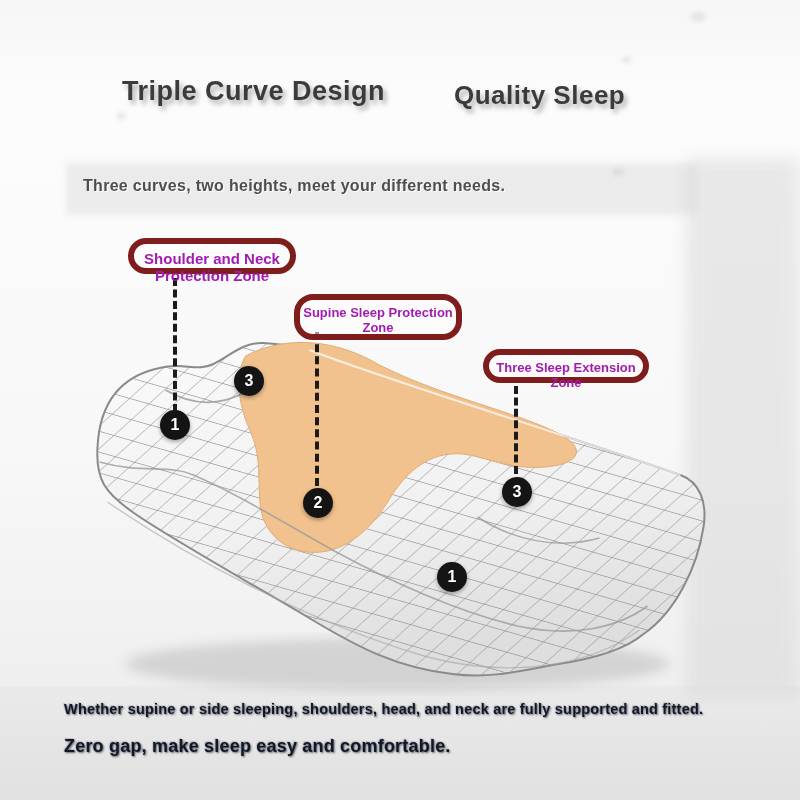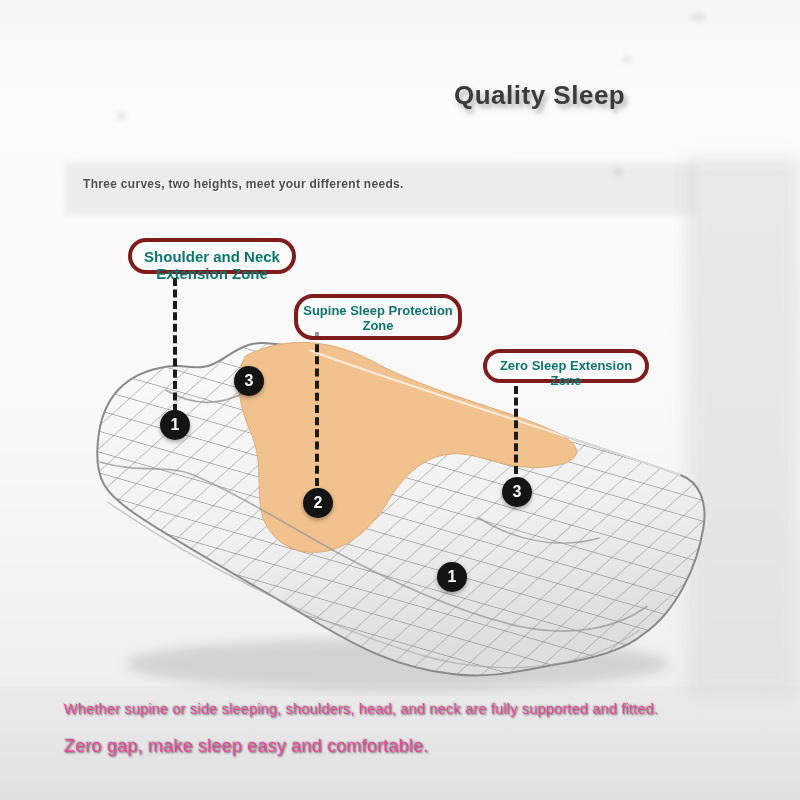--- a/index.html
+++ b/index.html
@@ -19,29 +19,29 @@
   .smudge-b{left:612px;top:168px;width:12px;height:8px}
   .smudge-c{left:622px;top:56px;width:9px;height:7px}
   .smudge-d{left:690px;top:12px;width:16px;height:10px}
 
   
   .title{position:absolute;font-weight:bold;color:#3b3b3b;letter-spacing:.5px;
          text-shadow:3px 4px 5px rgba(110,110,110,.55)}
   .title-left{left:122px;top:76px;font-size:27px}
   .title-right{left:454px;top:80px;font-size:26px}
 
-  .subtitle{position:absolute;left:83px;top:177px;font-size:12px;font-weight:bold;color:#4e4e4e;
+  .subtitle{position:absolute;left:83px;top:177px;font-size:16px;font-weight:bold;color:#4e4e4e;
             letter-spacing:.3px;text-shadow:1px 1px 0 #ffffff}
 
   
   .pillow{position:absolute;left:45px;top:312px;width:665px;height:385px}
 
   
-  .callout{position:absolute;border:4px solid #7f1d1d;border-radius:19px;
-           background:rgba(253,253,253,.55);text-align:center;color:#0f766e;font-weight:bold;
+  .callout{position:absolute;border:6px solid #7f1d1d;border-radius:19px;
+           background:rgba(253,253,253,.55);text-align:center;color:#a21caf;font-weight:bold;
            box-sizing:border-box;overflow:visible}
   .callout span{display:block}
   .callout-1{left:128px;top:238px;width:168px;height:36px;font-size:15px;line-height:17px;padding-top:6px}
   .callout-2{left:294px;top:294px;width:168px;height:46px;font-size:13px;line-height:15px;padding-top:5px}
   .callout-3{left:483px;top:349px;width:166px;height:34px;font-size:13px;line-height:15px;padding-top:5px}
 
   
   .connector{position:absolute;width:0;border-left:4px dashed #1b1b1b}
   .connector-1{left:173px;top:278px;height:134px}
   .connector-2{left:315px;top:332px;height:154px}
@@ -51,38 +51,39 @@
   .badge{position:absolute;width:30px;height:30px;border-radius:50%;background:#141414;color:#fff;
          font-size:16px;font-weight:bold;text-align:center;line-height:30px;
          box-shadow:0 2px 4px rgba(0,0,0,.35)}
   .badge-1{left:160px;top:410px}
   .badge-2{left:234px;top:366px}
   .badge-3{left:303px;top:488px}
   .badge-4{left:502px;top:477px}
   .badge-5{left:437px;top:562px}
 
   
-  .footer-line{position:absolute;font-weight:normal;color:#ec4899;letter-spacing:.2px;
+  .footer-line{position:absolute;font-weight:bold;color:#0f172a;letter-spacing:.2px;
                text-shadow:1px 1px 2px rgba(90,90,90,.95), -1px -1px 1px rgba(130,130,130,.35)}
   .footer-1{left:64px;top:701px;font-size:14.5px}
   .footer-2{left:64px;top:736px;font-size:18px}
 </style>
 </head>
 <body>
 
 <div class="stage">
 
   <div class="band-subtitle"></div>
   <div class="band-bottom"></div>
   <div class="band-right"></div>
   <div class="smudge smudge-a"></div>
   <div class="smudge smudge-b"></div>
   <div class="smudge smudge-c"></div>
   <div class="smudge smudge-d"></div>
 
+  <div class="title title-left">Triple Curve Design</div>
   <div class="title title-right">Quality Sleep</div>
 
   <div class="subtitle">Three curves, two heights, meet your different needs.</div>
 
   <svg class="pillow" viewBox="0 0 660 385" aria-hidden="true">
     <defs>
       <path id="sil" d="M50,135 C52,95 70,65 112,56 C135,50 150,60 166,52 C182,44 196,30 216,31 C238,32 252,36 262,38 C330,65 540,130 633,163 C652,170 660,190 656,215 C650,255 628,300 596,322 C575,340 540,348 505,353 C460,362 435,366 405,362 C350,356 310,335 265,308 C210,275 120,225 85,200 C58,181 48,168 50,135 Z"></path>
       <pattern id="gridp" width="20" height="20" patternUnits="userSpaceOnUse" patternTransform="rotate(16) skewX(-32)">
         <path d="M0 0 H20 M0 0 V20" fill="none" stroke="#8e8e8e" stroke-width="1.1"></path>
       </pattern>
@@ -109,28 +110,28 @@
     <path d="M60,190 C140,245 260,310 380,345 C470,368 545,352 592,318" fill="none" stroke="#a5a5a5" stroke-width="1.4" opacity=".6"></path>
     <path d="M262,38 C330,65 540,130 633,163" fill="none" stroke="#ffffff" stroke-width="2" opacity=".7"></path>
   </svg>
 
   <div class="connector connector-1"></div>
   <div class="connector connector-2"></div>
   <div class="connector connector-3"></div>
 
   <div class="callout callout-1">
     <span>Shoulder and Neck</span>
-    <span>Extension Zone</span>
+    <span>Protection Zone</span>
   </div>
   <div class="callout callout-2">
     <span>Supine Sleep Protection</span>
     <span>Zone</span>
   </div>
   <div class="callout callout-3">
-    <span>Zero Sleep Extension</span>
+    <span>Three Sleep Extension</span>
     <span>Zone</span>
   </div>
 
   <div class="badge badge-1">1</div>
   <div class="badge badge-2">3</div>
   <div class="badge badge-3">2</div>
   <div class="badge badge-4">3</div>
   <div class="badge badge-5">1</div>
 
   <div class="footer-line footer-1">Whether supine or side sleeping, shoulders, head, and neck are fully supported and fitted.</div>

